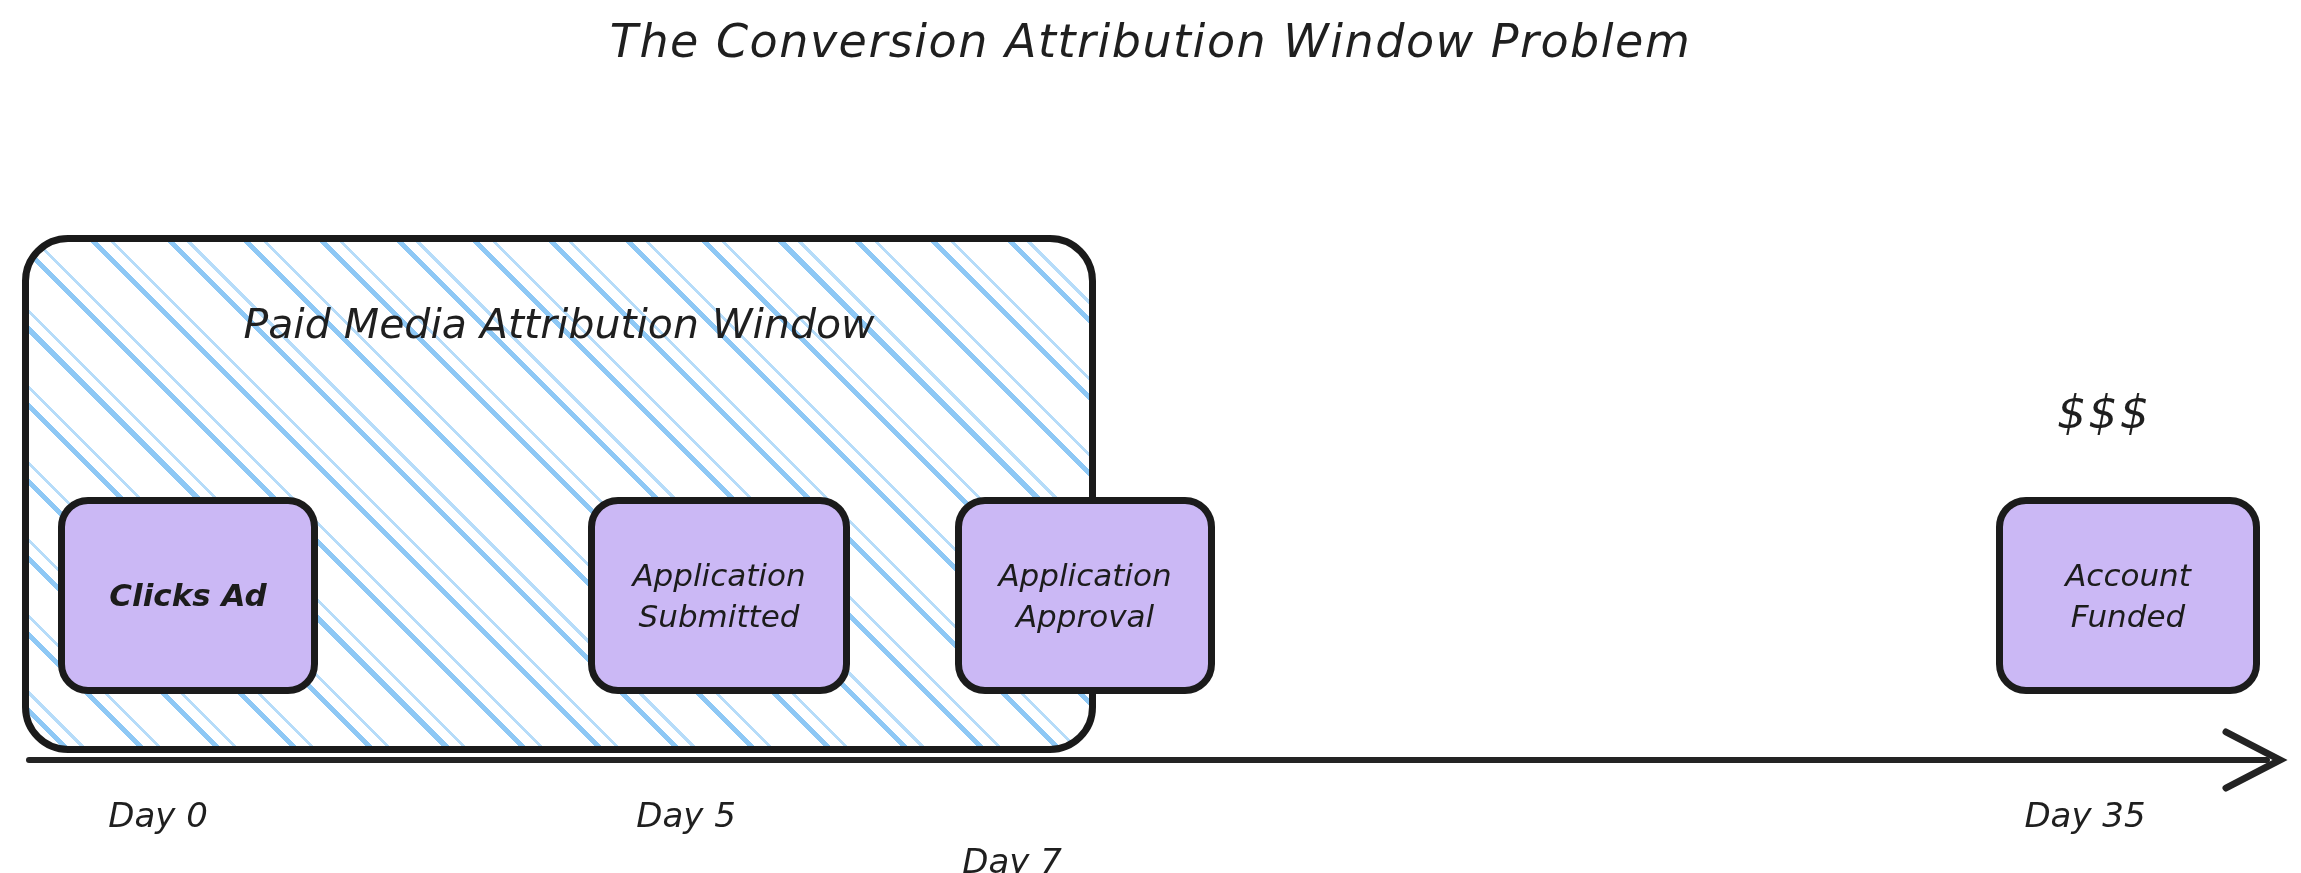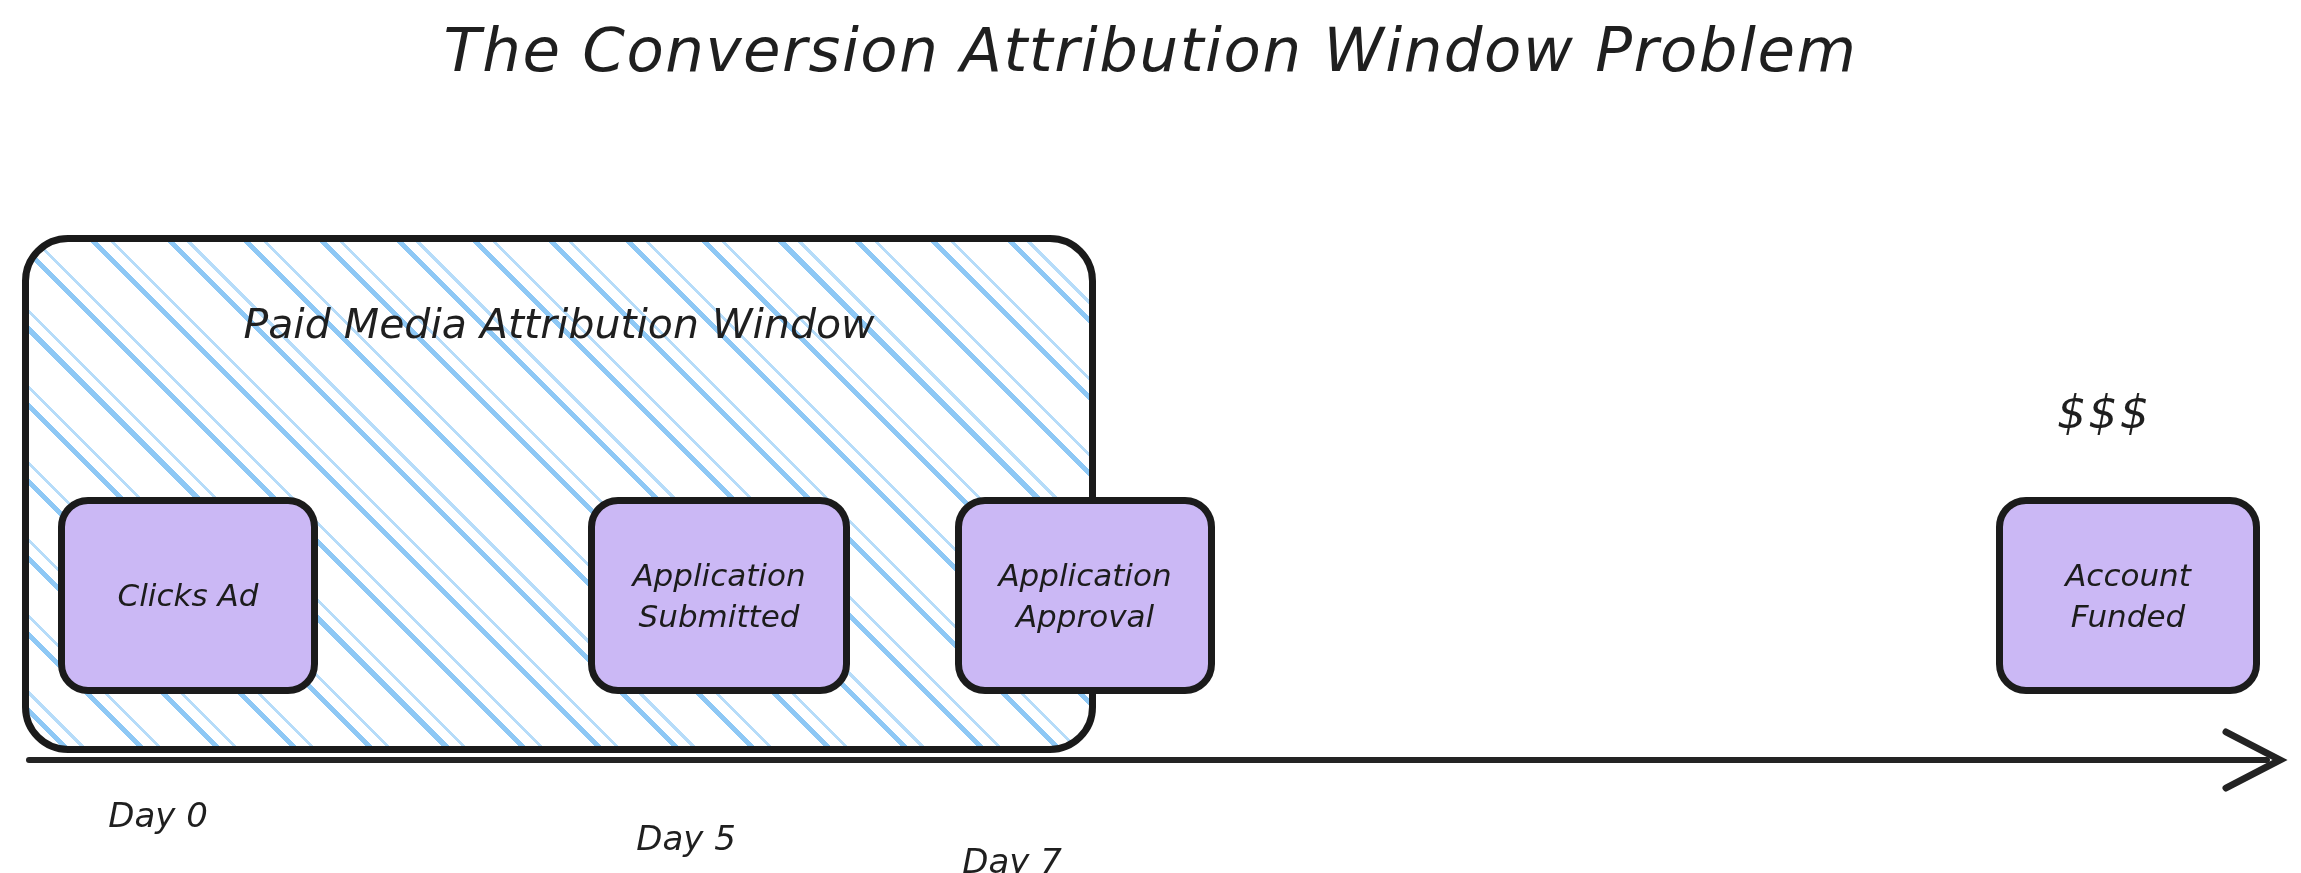--- a/index.html
+++ b/index.html
@@ -22,21 +22,21 @@
   }
 
   
   .title {
     position: absolute;
     left: 0;
     top: 14px;
     width: 2301px;
     text-align: center;
     font-family: "DejaVu Sans", sans-serif;
-    font-size: 61px;
+    font-size: 46px;
     font-weight: 400;
     font-style: italic;
     letter-spacing: 1.5px;
     color: #1f1f1f;
     white-space: nowrap;
   }
 
   
   .window-shape {
     position: absolute;
@@ -111,21 +111,21 @@
     text-align: center;
     color: #1c1c1c;
     font-family: "DejaVu Sans", sans-serif;
     font-style: italic;
     font-size: 31px;
     line-height: 1.32;
     z-index: 5;
     white-space: pre-line;
   }
 
-  #node-clicks-ad        { left: 58px;   top: 497px; width: 260px; height: 197px; }
+  #node-clicks-ad        { left: 58px;   top: 497px; width: 260px; height: 197px; font-weight: bold; }
   #node-app-submitted    { left: 588px;  top: 497px; width: 262px; height: 197px; }
   #node-app-approval     { left: 955px;  top: 497px; width: 260px; height: 197px; }
   #node-account-funded   { left: 1972px; top: 497px; width: 264px; height: 197px; margin-left: 24px; }
 
   
   .money-label {
     position: absolute;
     left: 1972px;
     top: 385px;
     width: 264px;
@@ -144,21 +144,21 @@
     top: 795px;
     text-align: center;
     font-family: "DejaVu Sans", sans-serif;
     font-size: 34px;
     font-style: italic;
     color: #1f1f1f;
     z-index: 4;
     white-space: nowrap;
   }
   #day-label-0  { left: 58px;   width: 200px; }
-  #day-label-5  { left: 586px;  width: 200px; margin-top: 23px; }
+  #day-label-5  { left: 586px;  width: 200px; }
   #day-label-7  { left: 912px;  width: 200px; margin-top: 46px; }
   #day-label-35 { left: 1970px; width: 230px; }
 </style>
 </head>
 <body>
 
 <div id="stage">
 
   <div class="title">The Conversion Attribution Window Problem</div>
 
@@ -184,14 +184,15 @@
 Funded</div>
 
   <div class="money-label">$$$</div>
 
   <div class="day-label" id="day-label-0">Day 0</div>
 
   <div class="day-label" id="day-label-5">Day 5</div>
 
   <div class="day-label" id="day-label-7">Day 7</div>
 
+  <div class="day-label" id="day-label-35">Day 35</div>
 
 </div>
 
 </body></html>

